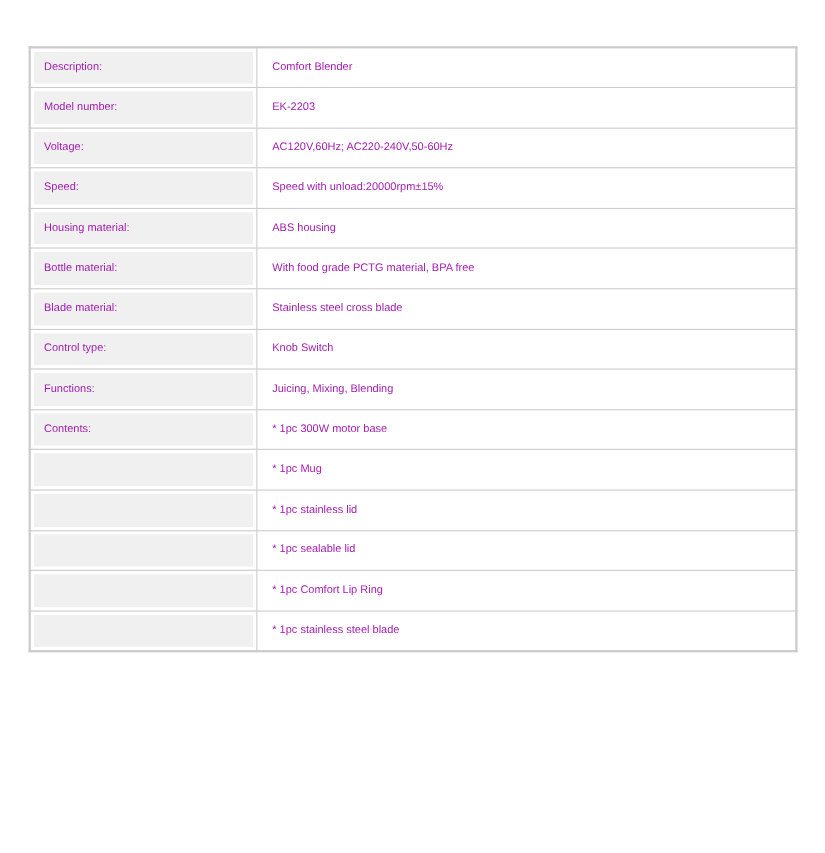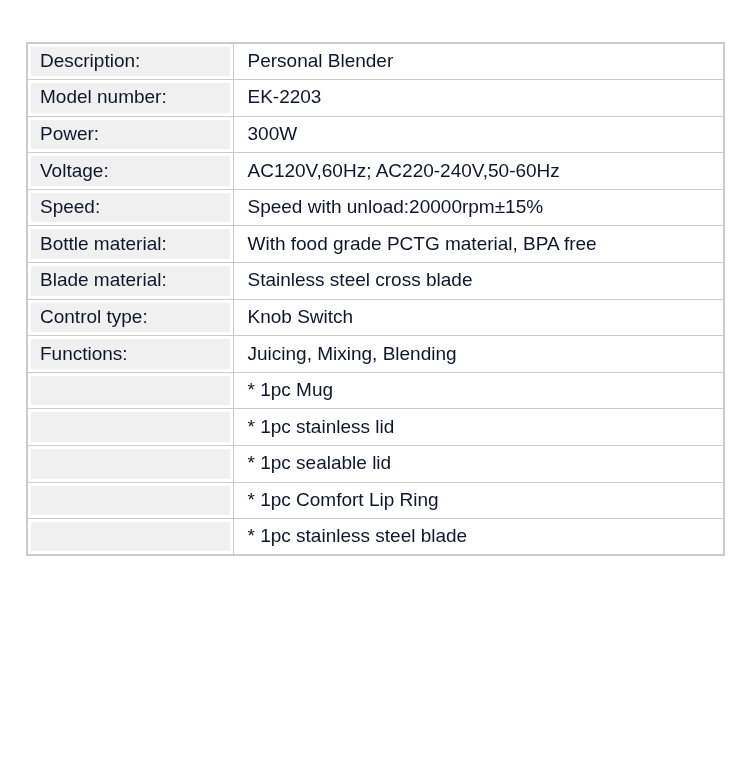--- a/index.html
+++ b/index.html
@@ -22,23 +22,23 @@
     left: 26px;
     top: 42px;
     width: 699px;
     border-collapse: collapse;
     table-layout: fixed;
     border: 2px solid #cbcbcb;
   }
   table.spec-table td {
     border: 1px solid #cccccc;
     height: 36.6px;
-    font-size: 19px;
+    font-size: 10px;
     line-height: 1.2;
-    color: #0f172a;
+    color: #a21caf;
     vertical-align: middle;
     white-space: nowrap;
     overflow: hidden;
     margin-top: 27px;
   }
   td.label-cell {
     width: 206px;
     background: #f0f0f0;
     box-shadow: inset 0 0 0 3px #ffffff; 
     padding: 0 0 0 12px;
@@ -49,53 +49,57 @@
   }
 </style>
 </head>
 <body>
 
 <div class="page">
   <table class="spec-table">
     <tbody>
       <tr>
         <td class="label-cell">Description:</td>
-        <td class="value-cell">Personal Blender</td>
+        <td class="value-cell">Comfort Blender</td>
       </tr>
       <tr>
         <td class="label-cell">Model number:</td>
         <td class="value-cell">EK-2203</td>
-      </tr>
-      <tr>
-        <td class="label-cell">Power:</td>
-        <td class="value-cell">300W</td>
       </tr>
       <tr>
         <td class="label-cell">Voltage:</td>
         <td class="value-cell">AC120V,60Hz; AC220-240V,50-60Hz</td>
       </tr>
       <tr>
         <td class="label-cell">Speed:</td>
         <td class="value-cell">Speed with unload:20000rpm±15%</td>
+      </tr>
+      <tr>
+        <td class="label-cell">Housing material:</td>
+        <td class="value-cell">ABS housing</td>
       </tr>
       <tr>
         <td class="label-cell">Bottle material:</td>
         <td class="value-cell">With food grade PCTG material, BPA free</td>
       </tr>
       <tr>
         <td class="label-cell">Blade material:</td>
         <td class="value-cell">Stainless steel cross blade</td>
       </tr>
       <tr>
         <td class="label-cell">Control type:</td>
         <td class="value-cell">Knob Switch</td>
       </tr>
       <tr>
         <td class="label-cell">Functions:</td>
         <td class="value-cell">Juicing, Mixing, Blending</td>
+      </tr>
+      <tr>
+        <td class="label-cell">Contents:</td>
+        <td class="value-cell">* 1pc 300W motor base</td>
       </tr>
       <tr>
         <td class="label-cell"></td>
         <td class="value-cell">* 1pc Mug</td>
       </tr>
       <tr>
         <td class="label-cell"></td>
         <td class="value-cell">* 1pc stainless lid</td>
       </tr>
       <tr>

